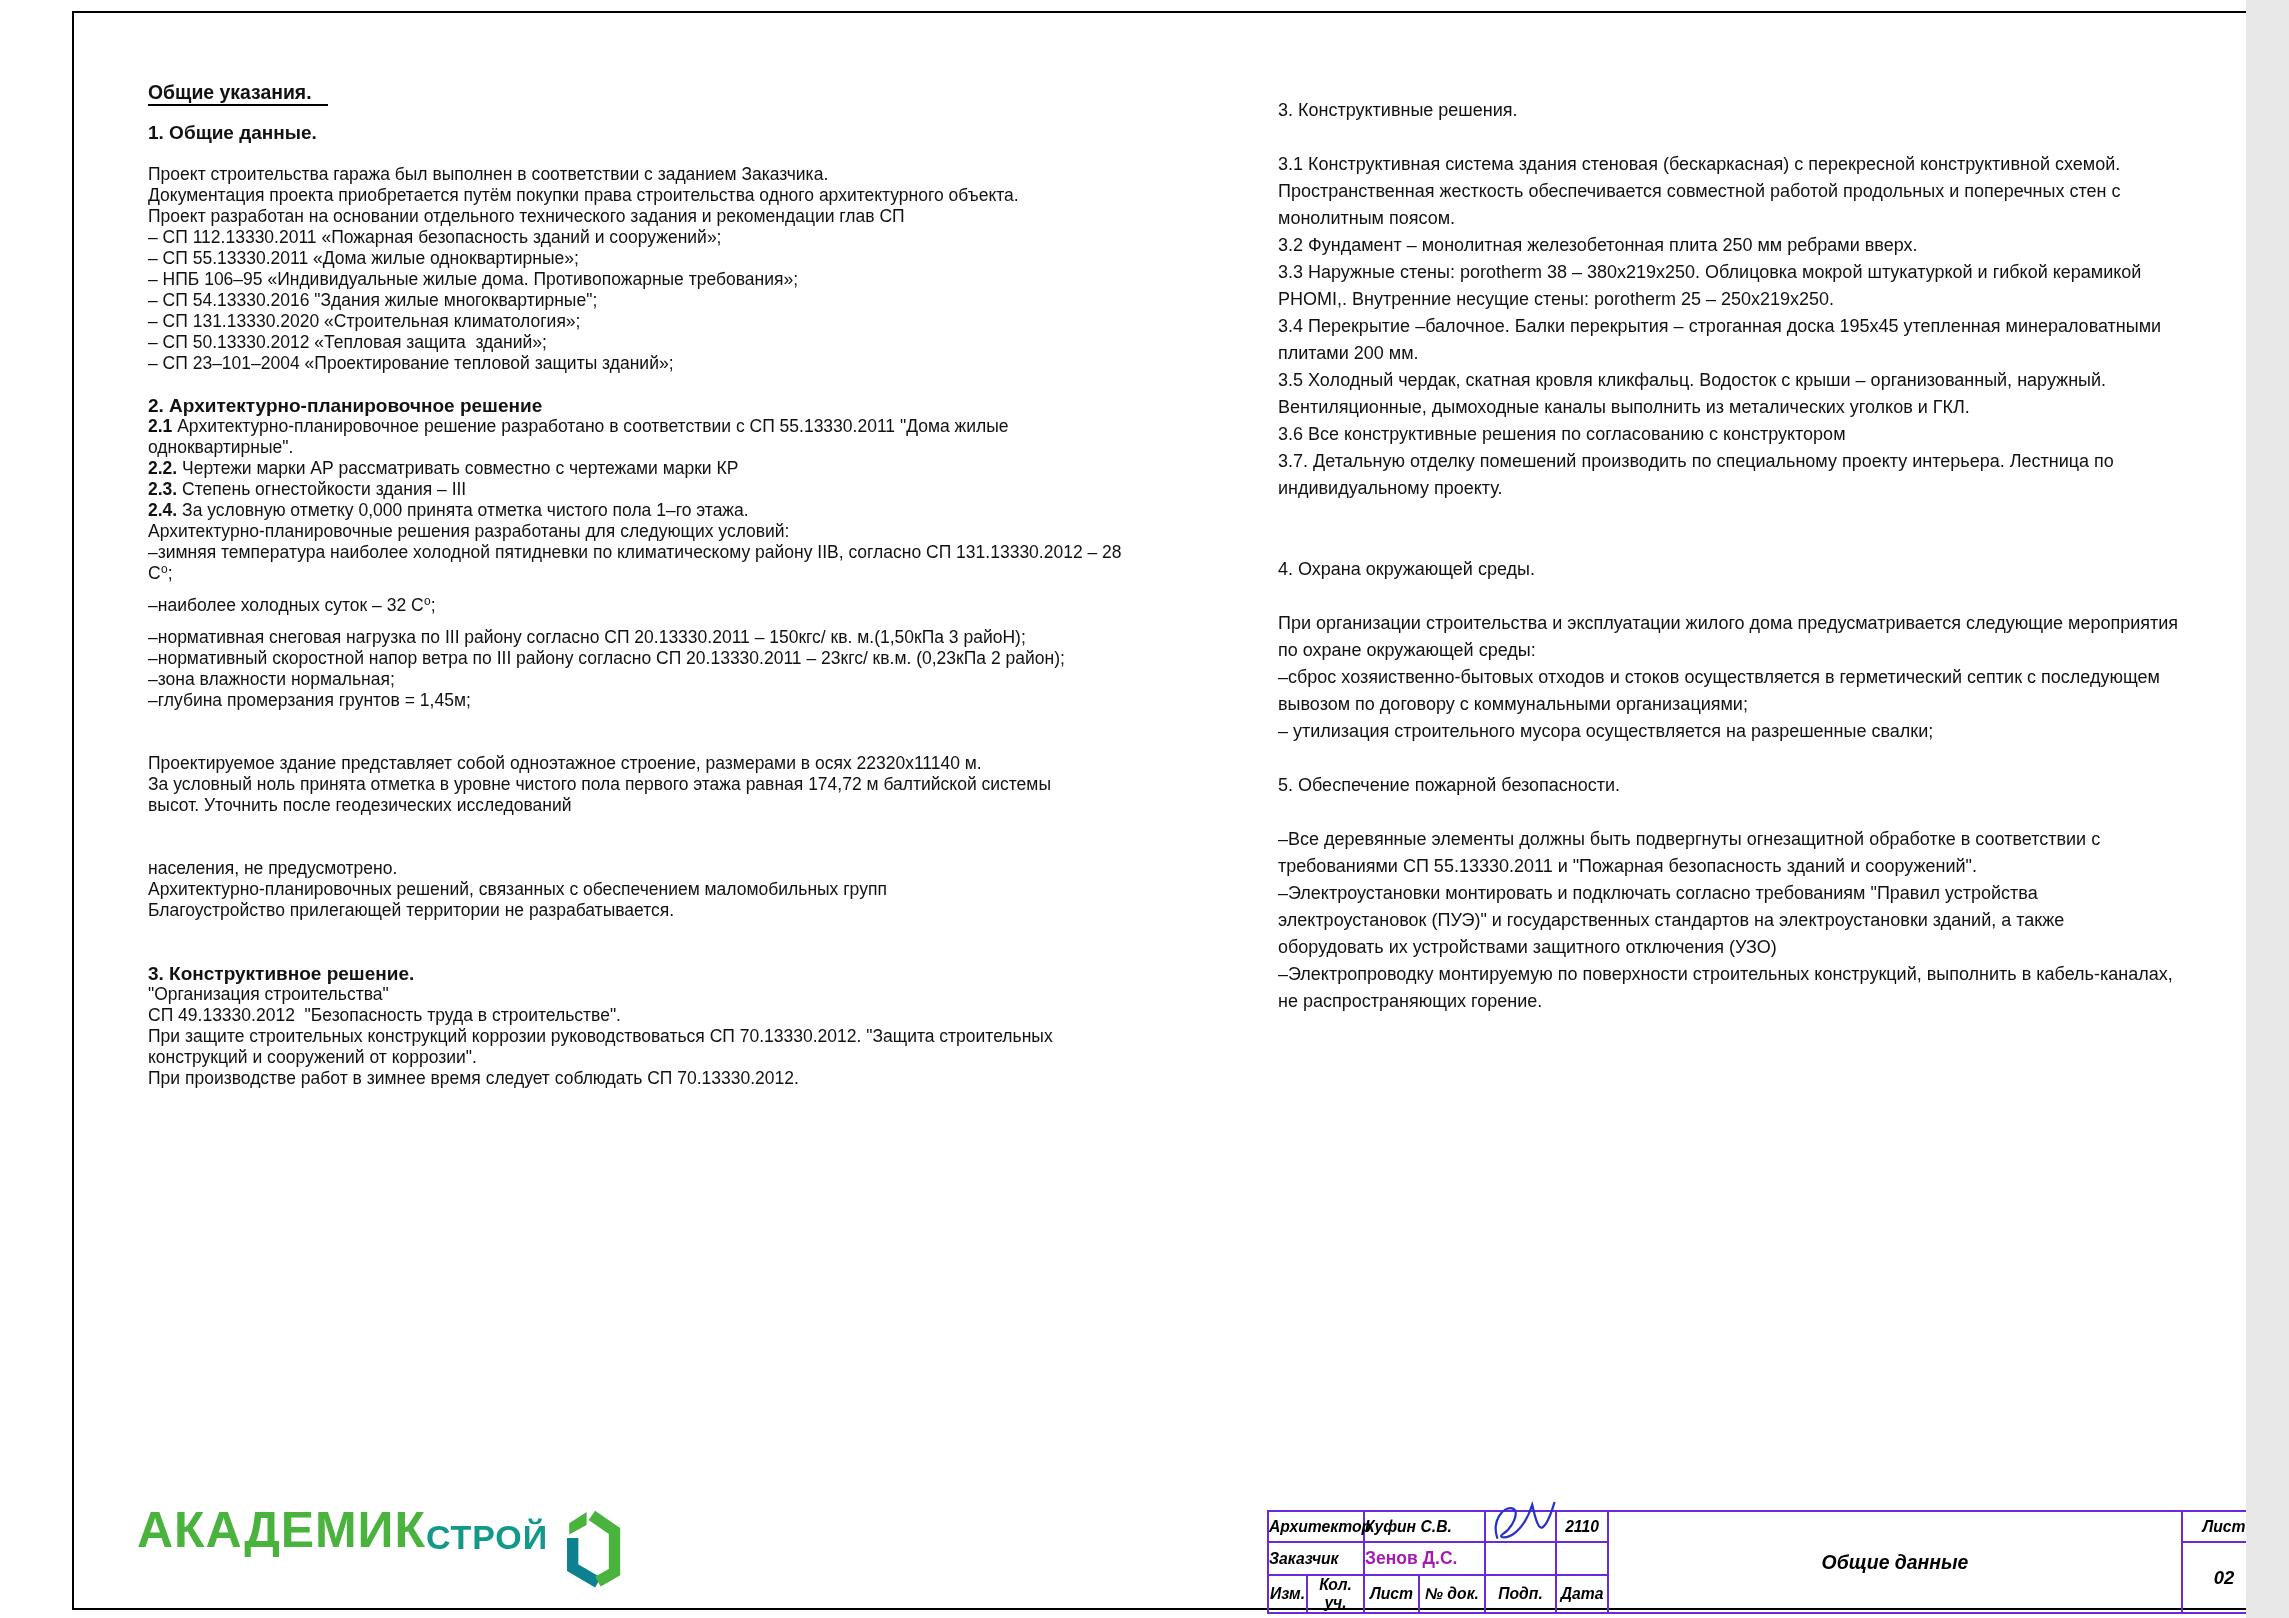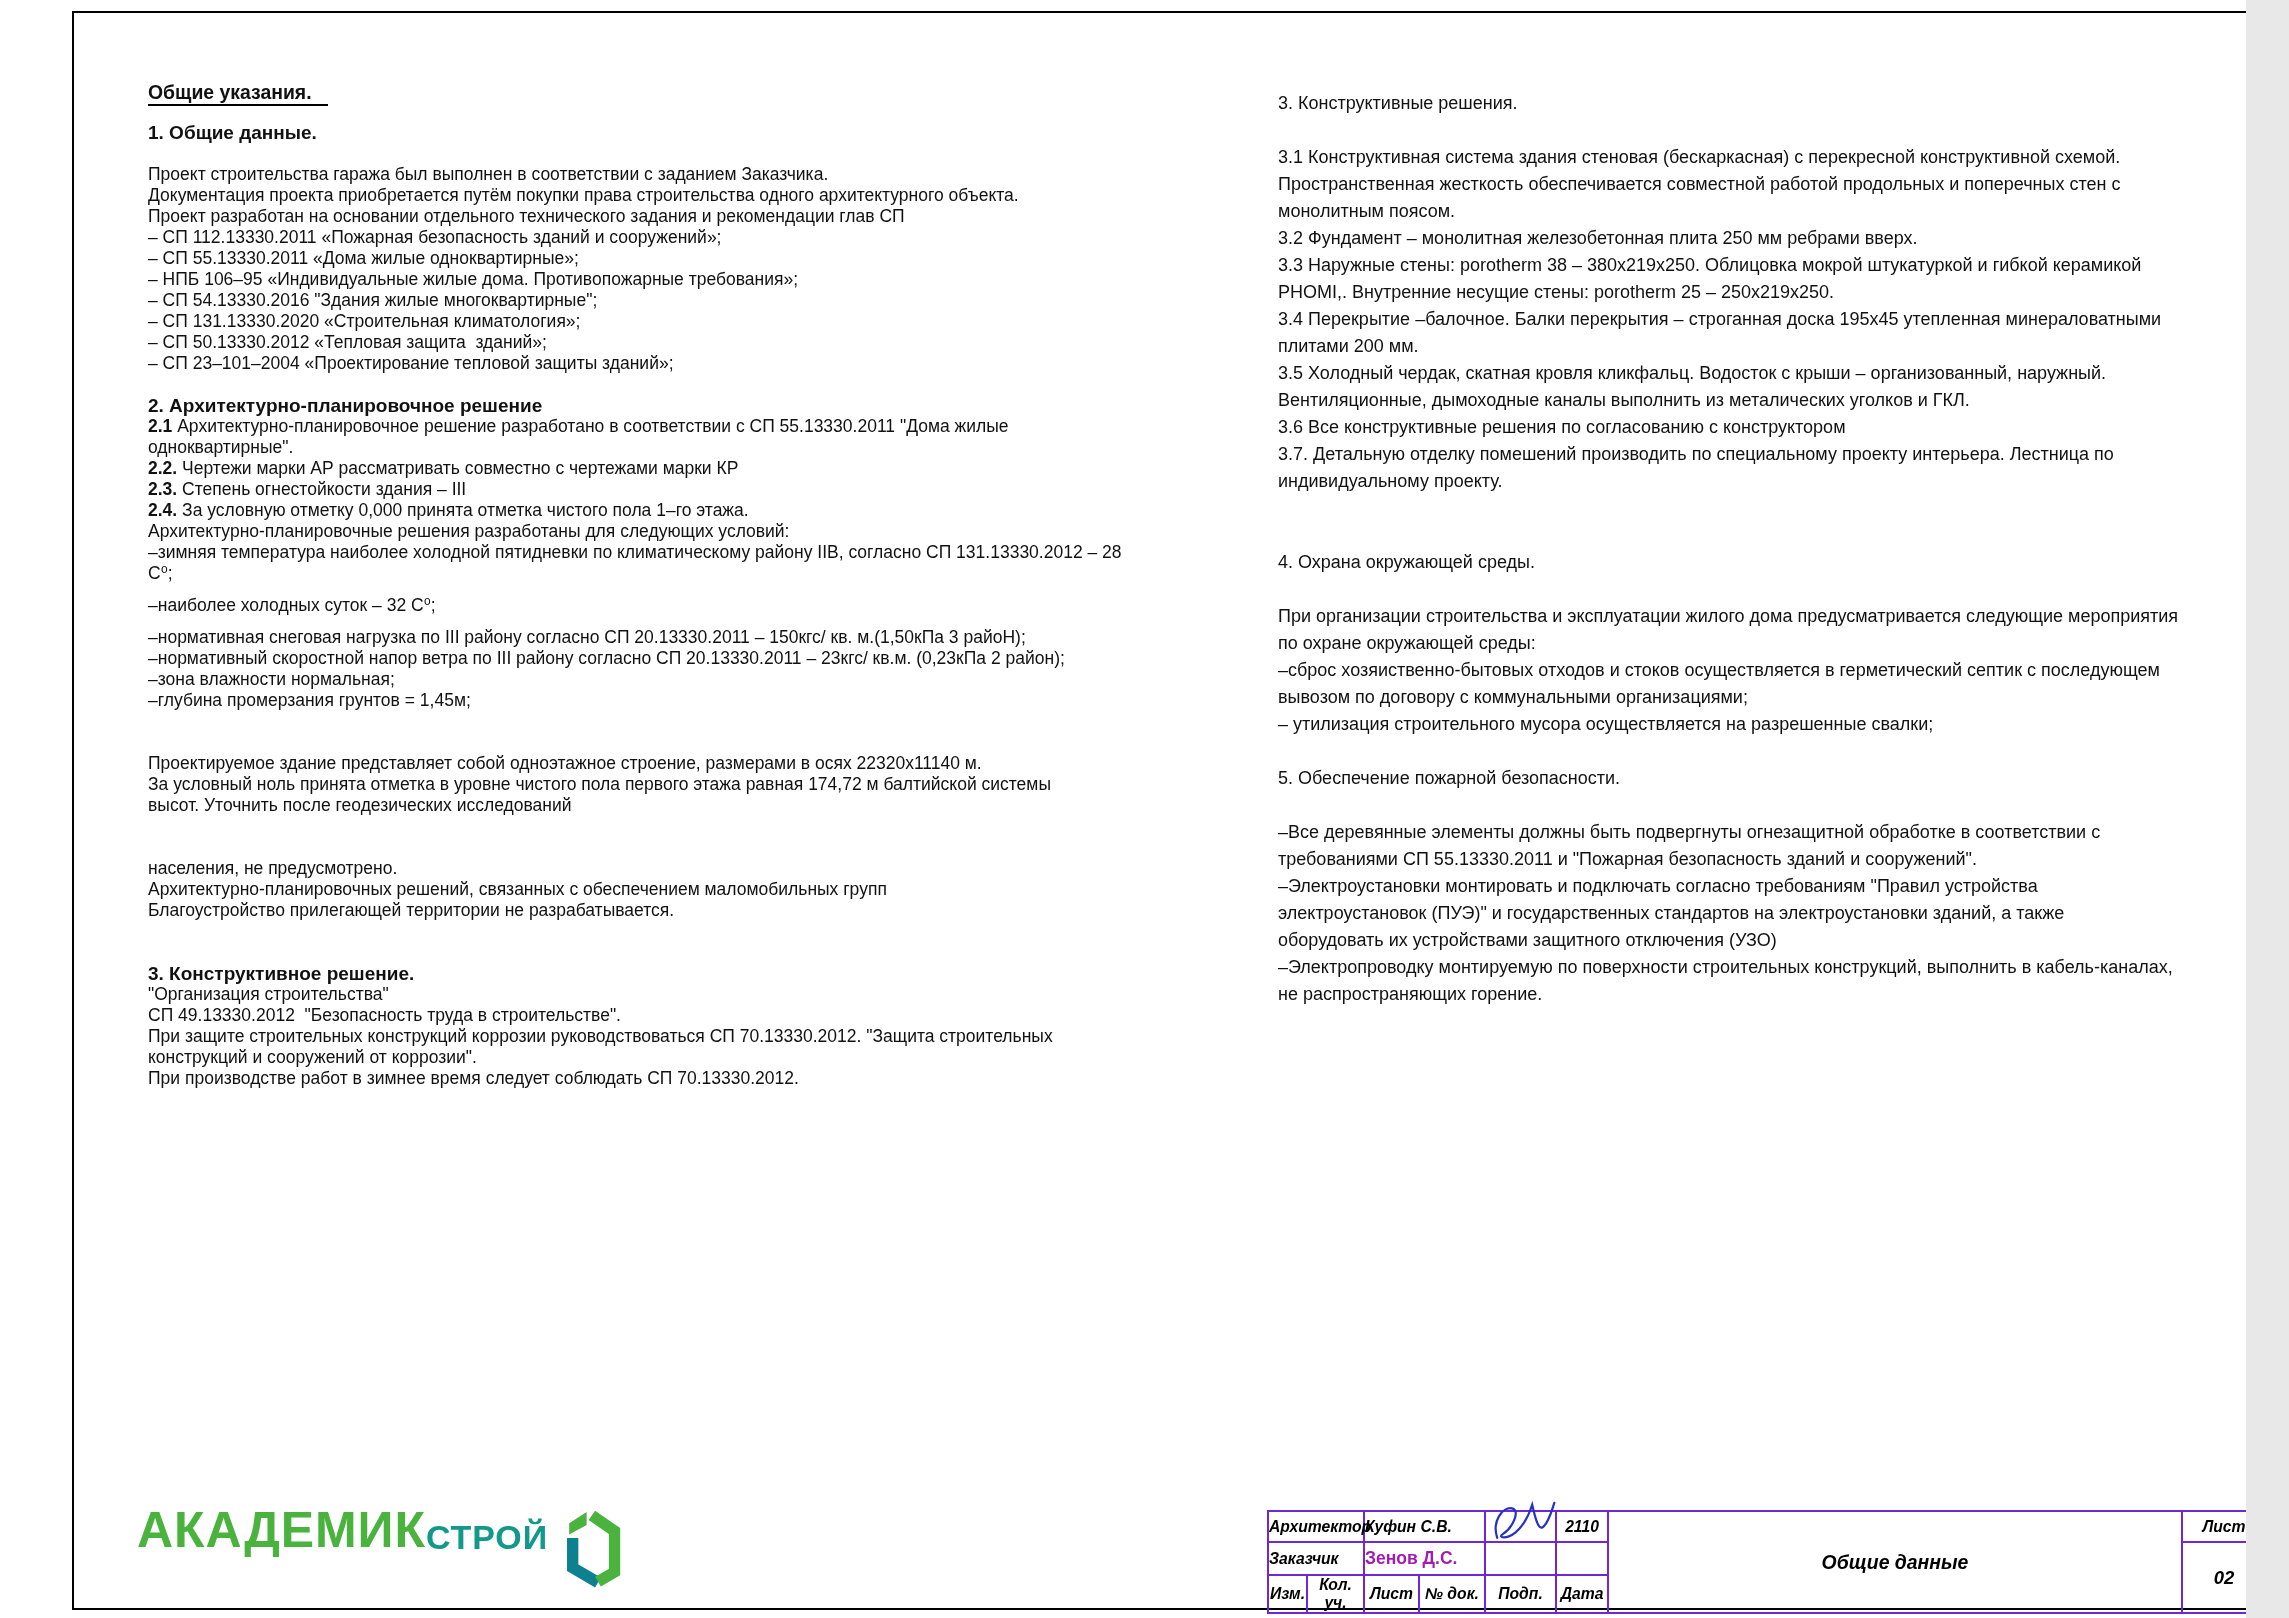--- a/index.html
+++ b/index.html
@@ -7,21 +7,21 @@
     position:relative; width:2246px; height:1619px; background:#ffffff;
     font-family:"Liberation Sans","DejaVu Sans",sans-serif; color:#111; overflow:hidden;
   }
   .frame{
     position:absolute; left:72px; top:11px; width:2195px; height:1599px;
     border:2.8px solid #000; box-sizing:border-box;
   }
   
   .col{position:absolute;}
   .col-left{left:148px; top:80px; width:1098px;}
-  .col-right{left:1278px; top:90px; width:988px;}
+  .col-right{left:1278px; top:97px; width:988px;}
   .line{white-space:pre; position:relative;}
   .col-left  .line{height:21px; line-height:21px; font-size:17.5px;}
   .col-right .line{height:27px; line-height:27px; font-size:18px;}
   .line.gap{height:11px;}
   .ln-num{font-weight:700;}
   .col-left .heading .ln-txt, .col-left .heading .ln-num{font-weight:700; font-size:19px;}
   .col-left .title .ln-txt{
     font-weight:700; font-size:19.4px; display:inline-block;
     border-bottom:2.3px solid #000; padding-right:16.6px; line-height:24px;
   }

